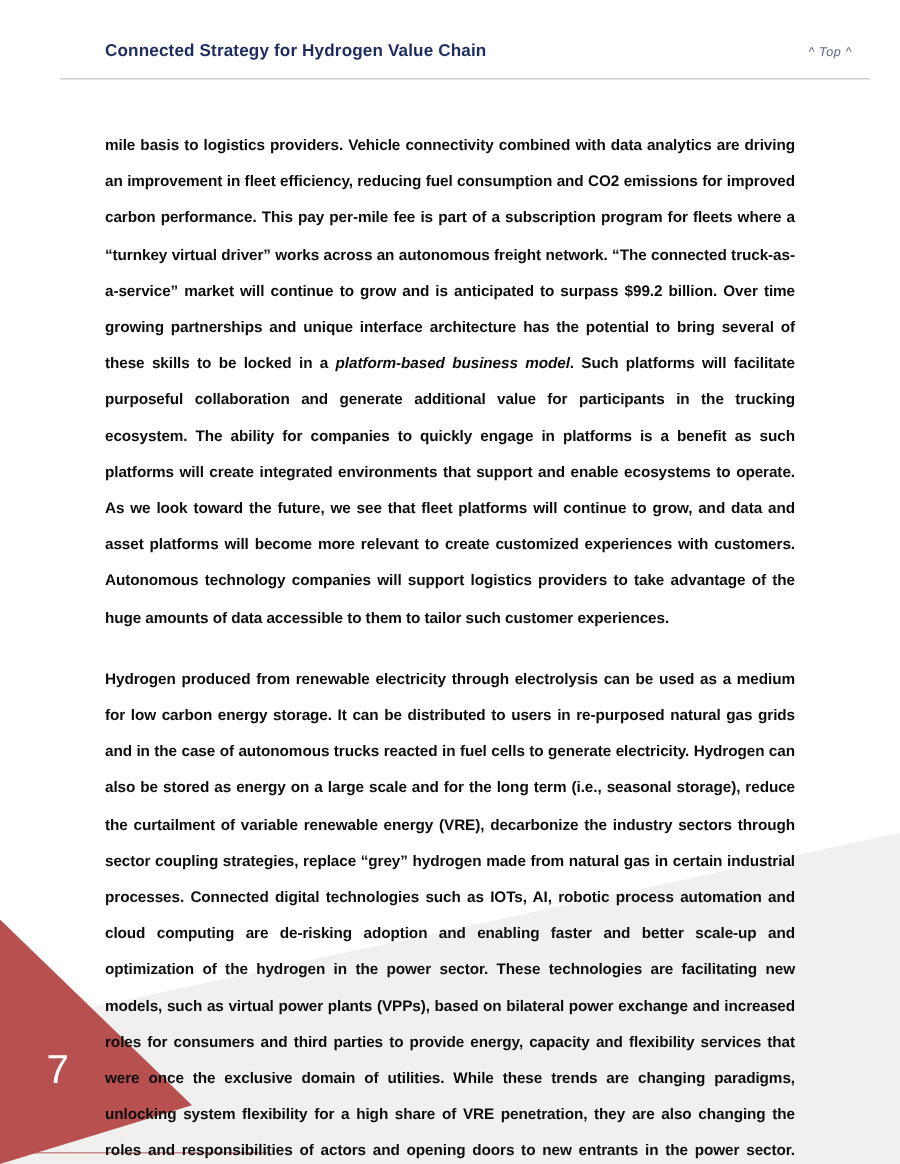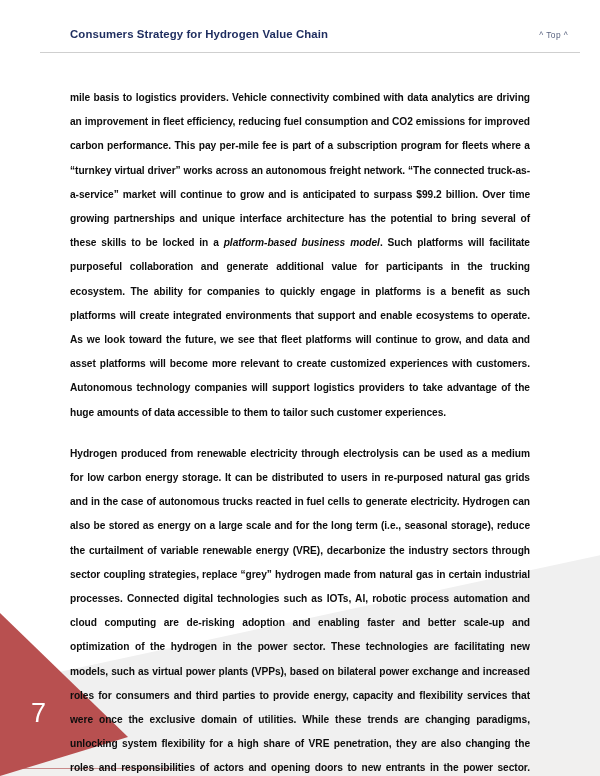--- a/index.html
+++ b/index.html
@@ -93,20 +93,21 @@
     white-space: nowrap;
   }
 
   .top-link {
     font-size: 8.4px;
     color: #5a6480;
     letter-spacing: 0.4px;
     white-space: nowrap;
     text-decoration: none;
     cursor: pointer;
+    font-style: italic;
   }
 
   .header-rule {
     margin-top: 12px;
     height: 1px;
     background: #cfcfcf;
   }
 
   
 
@@ -157,21 +158,21 @@
 
   <div class="bg-layer">
     <div class="gray-wedge"></div>
     <div class="footer-band"></div>
     <div class="footer-rule"></div>
     <div class="red-triangle"></div>
   </div>
 
   <div class="page-header">
     <div class="header-row">
-      <div class="header-title">Consumers Strategy for Hydrogen Value Chain</div>
+      <div class="header-title">Connected Strategy for Hydrogen Value Chain</div>
       <a class="top-link">^ Top ^</a>
     </div>
     <div class="header-rule"></div>
   </div>
 
   <div class="content">
       <p class="para"><span>mile basis to logistics providers. Vehicle connectivity combined with data analytics are driving an improvement in fleet efficiency, reducing fuel consumption and CO2 emissions for improved carbon performance.  This pay per-mile fee is part of a subscription program for fleets where a “turnkey virtual driver” works across an autonomous freight network. “The connected truck-as-a-service” market will continue to grow and is anticipated to surpass $99.2 billion. Over time growing partnerships and unique interface architecture has the potential to bring several of these skills to be locked in a </span><em>platform-based business model</em><span>. Such platforms will facilitate purposeful collaboration and generate additional value for participants in the trucking ecosystem. The ability for companies to quickly engage in platforms is a benefit as such platforms will create integrated environments that support and enable ecosystems to operate. As we look toward the future, we see that fleet platforms will continue to grow, and data and asset platforms will become more relevant to create customized experiences with customers.  Autonomous technology companies will support logistics providers to take advantage of the huge amounts of data accessible to them to tailor such customer experiences.</span></p>
       <p class="para"><span>Hydrogen produced from renewable electricity through electrolysis can be used as a medium for low carbon energy storage. It can be distributed to users in re-purposed natural gas grids and in the case of autonomous trucks reacted in fuel cells to generate electricity. Hydrogen can also be stored as energy on a large scale and for the long term (i.e., seasonal storage), reduce the curtailment of variable renewable energy (VRE), decarbonize the industry sectors through sector coupling strategies, replace “grey” hydrogen made from natural gas in certain industrial processes. Connected digital technologies such as IOTs, AI, robotic process automation and cloud computing are de-risking adoption and enabling faster and better scale-up and optimization of the hydrogen in the power sector. These technologies are facilitating new models, such as virtual power plants (VPPs), based on bilateral power exchange and increased roles for consumers and third parties to provide energy, capacity and flexibility services that were once the exclusive domain of utilities. While these trends are changing paradigms, unlocking system flexibility for a high share of VRE penetration, they are also changing the roles and responsibilities of actors and opening doors to new entrants in the power sector. Consumers are transitioning from being passive, captive actors into active players in the energy transition. Consumers can now generate, trade and store electricity and provide services to the grid, thereby converting to prosumers.</span></p>
     </div>
 

